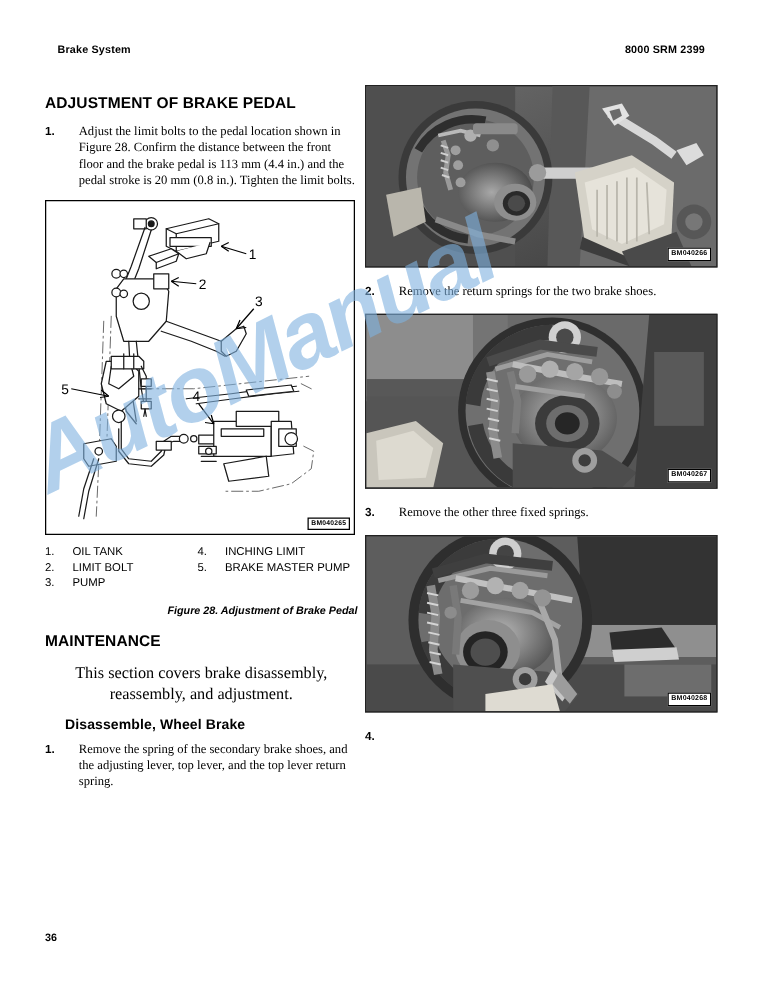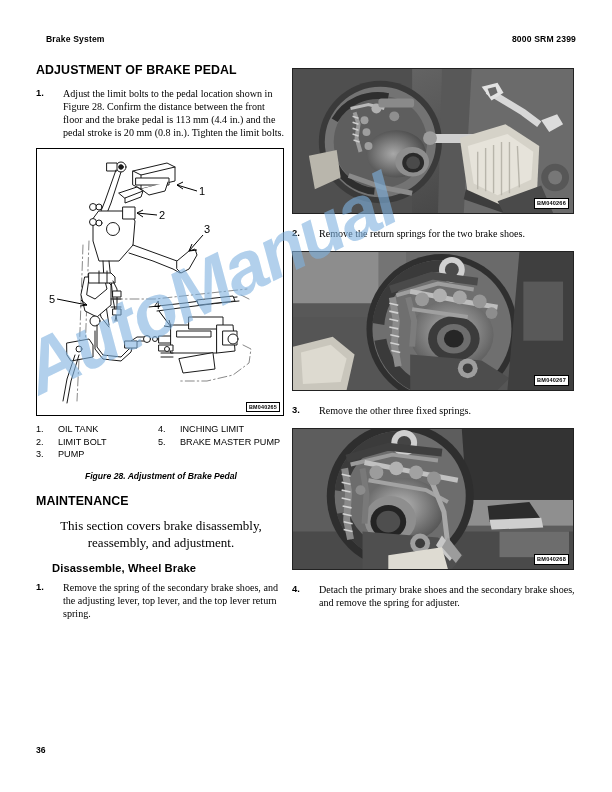--- a/index.html
+++ b/index.html
@@ -25,27 +25,27 @@
     top: 34px;
     left: 36px;
     right: 36px;
     height: 16px;
     font-family: "Liberation Sans", sans-serif;
     font-weight: bold;
     font-size: 8.6px;
     letter-spacing: .15px;
   }
   .runhead .left { position: absolute; left: 0; top: 0; padding-left: 10px; }
-  .runhead .right { position: absolute; right: 0; top: 0; }
+  .runhead .right { position: absolute; right: 12px; top: 0; }
 
   
   .col-left {
     position: absolute;
     left: 36px;
-    top: 64px;
+    top: 76px;
     width: 250px;
   }
   .col-right {
     position: absolute;
     left: 292px;
     top: 68px;
     width: 284px;
   }
 
   
@@ -136,21 +136,21 @@
     margin-bottom: 0px;
   }
   .legend .litem .ln {
     position: absolute;
     left: 0;
     top: 0;
   }
   .legend-spacer { height: 46px; }
 
   .figcap {
-    text-align: center;
+    text-align: right;
     font-family: "Liberation Sans", sans-serif;
     font-weight: bold;
     font-style: italic;
     font-size: 8.6px;
     margin-top: 2px;
     margin-bottom: 14px;
   }
 
   
   .photo {
@@ -581,21 +581,20 @@
         <path d="M196 78 L238 74 L250 92 L230 100 L198 94 Z" fill="#2c2c2c"></path>
         <path d="M198 92 L250 90 L252 100 L200 102 Z" fill="#cfcfcf"></path>
         <rect x="208" y="104" width="70" height="26" fill="#6d6d6d"></rect>
         <path d="M96 128 L150 120 L156 142 L96 142 Z" fill="#dedbd2"></path>
       </svg>
       <div class="photocode">BM040268</div>
     </div>
 
     <div class="step after-photo">
       <span class="num">4.</span>
-      <span>Detach the primary brake shoes and the secondary brake shoes, and remove the spring for adjuster.</span>
     </div>
 
   </div>
 
   <div class="pagenum">36</div>
 
   <div class="watermark">
     <div class="wm-text">AutoManual</div>
   </div>
 

